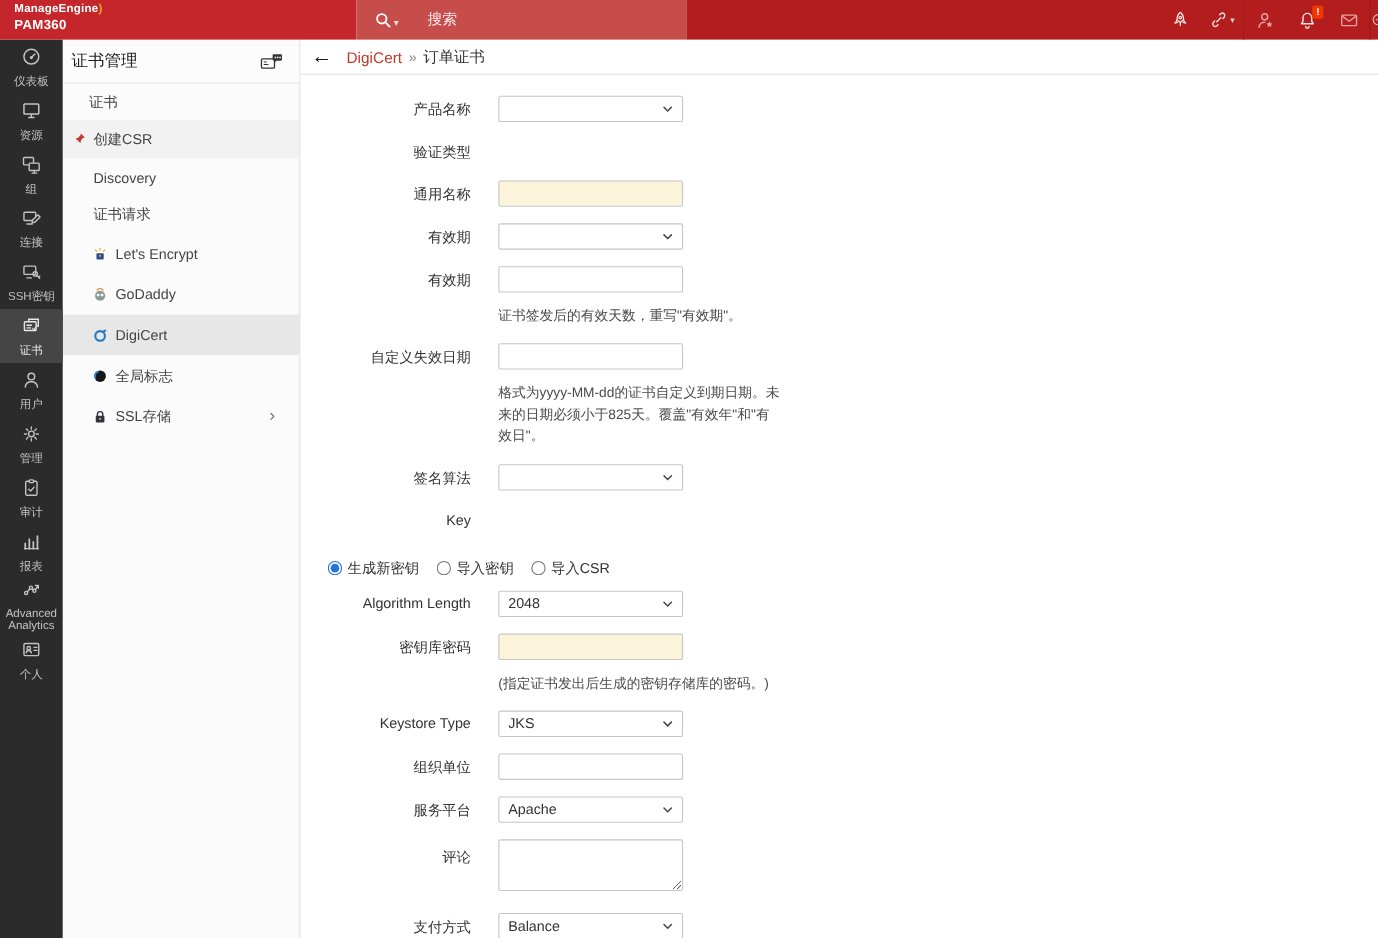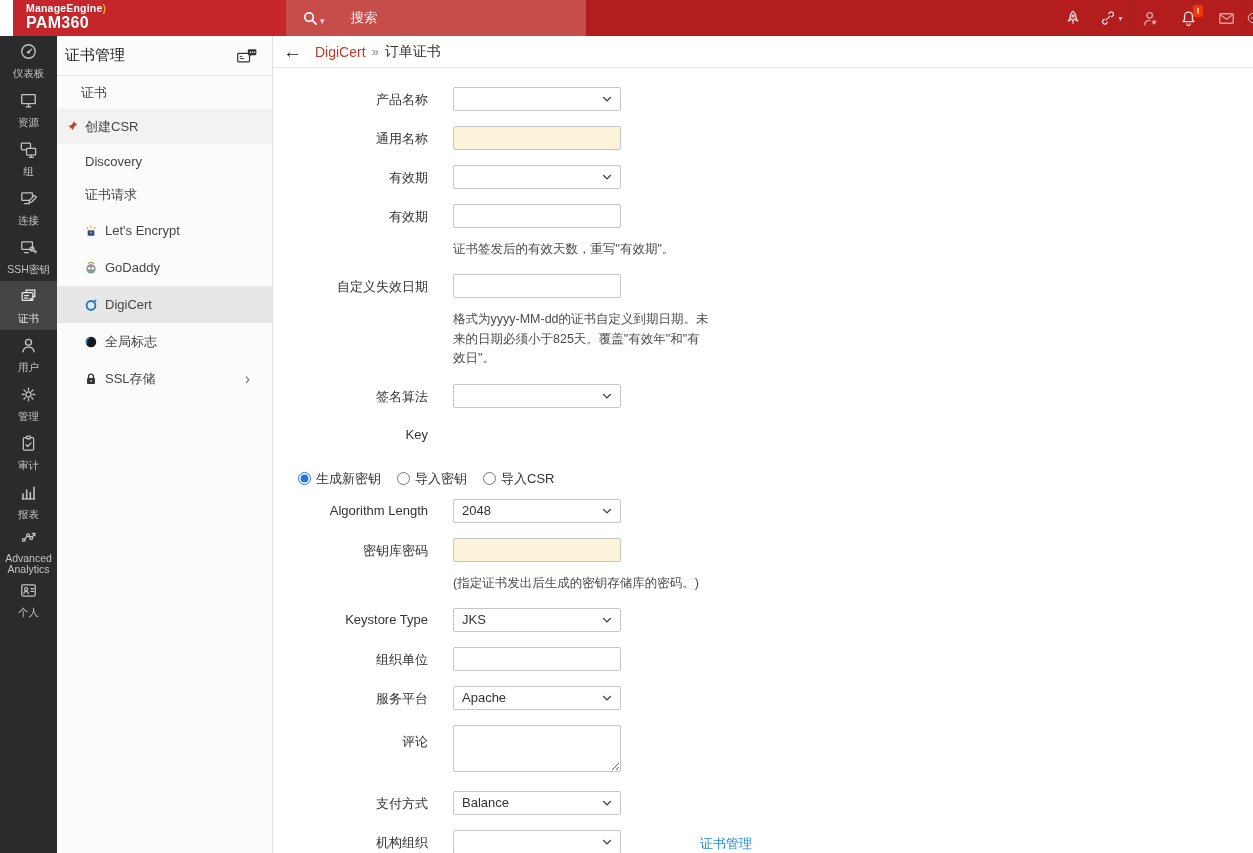--- a/index.html
+++ b/index.html
@@ -1,24 +1,24 @@
 <!DOCTYPE html>
 <html><head>
 <meta charset="utf-8">
 <style>
   * { margin:0; padding:0; box-sizing:border-box; }
   html,body { width:1253px; height:853px; overflow:hidden; background:#fff;
               font-family:"Liberation Sans","DejaVu Sans",sans-serif; }
 
   
   .topbar { position:absolute; top:0; left:0; width:1253px; height:36px; display:flex; z-index:5; }
-  .logo-block { width:273px; background:#c5262c; color:#fff; padding:3px 0 0 13px; cursor:pointer;margin-left:13px; }
+  .logo-block { width:324px; background:#c5262c; color:#fff; padding:3px 0 0 13px; cursor:pointer; }
   .logo-line1 { font-size:10.5px; font-weight:bold; line-height:11px; letter-spacing:.2px; }
   .logo-swoosh { color:#f2a51f; font-weight:bold; }
-  .logo-line2 { font-size:16px; font-weight:bold; line-height:17px; letter-spacing:.3px; }
+  .logo-line2 { font-size:12px; font-weight:bold; line-height:17px; letter-spacing:.3px; }
   .search-block { width:300px; background:#c74d4b; display:flex; align-items:center; padding-left:16px; color:#fff; cursor:pointer; }
   .search-caret { font-size:9px; margin:6px 0 0 1px; color:#f3dcdc; }
   .search-label { margin-left:26px; font-size:13.5px; color:#fbeaea; }
   .top-right { flex:1; background:#b41d1d; display:flex; align-items:center; justify-content:flex-end; position:relative; }
   .ticon { width:38px; height:36px; display:flex; align-items:center; justify-content:center; cursor:pointer; position:relative; }
   .tdiv { width:1px; height:36px; background:#9c1b1b; }
   .badge { position:absolute; top:5px; right:4px; background:#f03800; color:#fff; font-size:9px; font-weight:bold;
            width:10px; height:12px; line-height:12px; text-align:center; border-radius:2px; }
   .edge-icon { width:14px; margin-right:-7px; color:#e5b9b9; display:flex; align-items:center; }
 
@@ -335,20 +335,24 @@
       <div class="fctrl">
         <select class="sel"><option></option></select>
         <span class="sel-chev">
             <svg width="12" height="12" viewBox="0 0 16 16" fill="none" stroke="#444" stroke-width="1.8" stroke-linecap="round">
               <path d="M3.5 6l4.5 4.5L12.5 6"></path>
             </svg>
           </span>
       </div>
     </div>
 
+    <div class="frow" style="margin-bottom:16px; min-height:20px;">
+      <div class="flabel">验证类型</div>
+      <div class="fctrl"></div>
+    </div>
 
     <div class="frow">
       <div class="flabel">通用名称</div>
       <div class="fctrl"><input class="txt yellow" style=""></div>
     </div>
 
     <div class="frow">
       <div class="flabel">有效期</div>
       <div class="fctrl">
         <select class="sel"><option></option></select>

